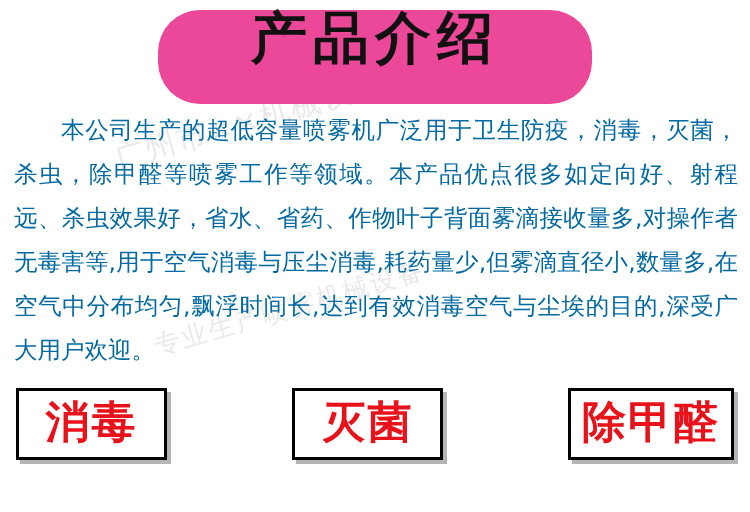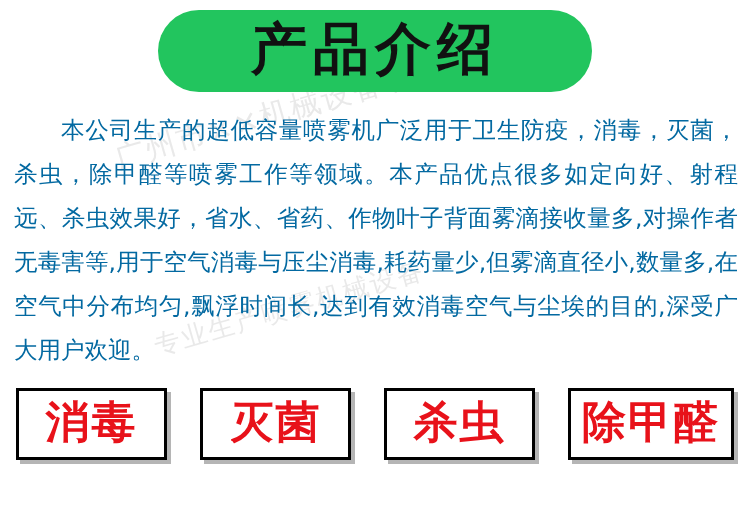--- a/index.html
+++ b/index.html
@@ -44,26 +44,25 @@
     left: 150px;
     font-size: 26px;
   }
 
   
   .title-banner {
     position: absolute;
     left: 158px;
     top: 10px;
     width: 434px;
-    height: 82px;
-    background: #22c55e;
+    height: 94px;
+    background: #ec4899;
     border-radius: 42px;
     z-index: 3;
     display: flex;
-    align-items: center;
     justify-content: center;
   }
   .title-text {
     font-family: "DejaVu Sans", "Liberation Sans", sans-serif;
     font-size: 56px;
     font-weight: bold;
     color: #111111;
     letter-spacing: 6px;
     line-height: 1;
     padding-bottom: 4px;
@@ -132,21 +131,18 @@
 
   <div class="body-copy">本公司生产的超低容量喷雾机广泛用于卫生防疫，消毒，灭菌，杀虫，除甲醛等喷雾工作等领域。本产品优点很多如定向好、射程远、杀虫效果好，省水、省药、作物叶子背面雾滴接收量多,对操作者无毒害等,用于空气消毒与压尘消毒,耗药量少,但雾滴直径小,数量多,在空气中分布均匀,飘浮时间长,达到有效消毒空气与尘埃的目的,深受广大用户欢迎。</div>
 
   <div class="keyword-row">
     <div class="keyword-box kw-w3">
       <span class="kw">消毒</span>
     </div>
     <div class="keyword-box kw-w3">
       <span class="kw">灭菌</span>
     </div>
-    <div class="keyword-box kw-w3">
-      <span class="kw">杀虫</span>
-    </div>
     <div class="keyword-box kw-w4">
       <span class="kw">除甲醛</span>
     </div>
   </div>
 
 </div>
 
 </body></html>

